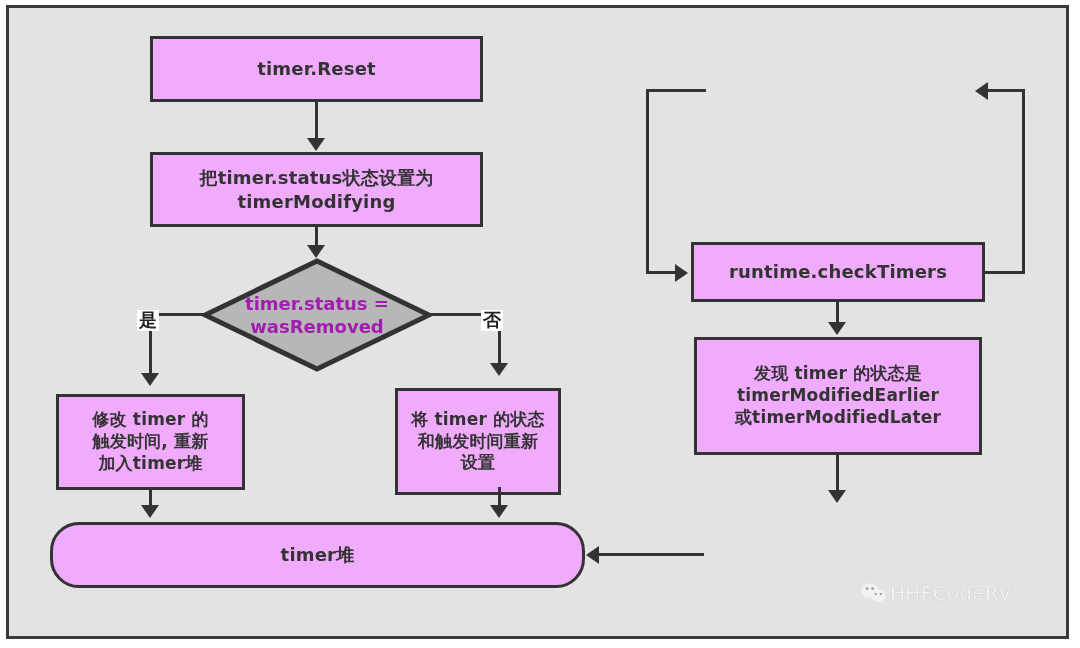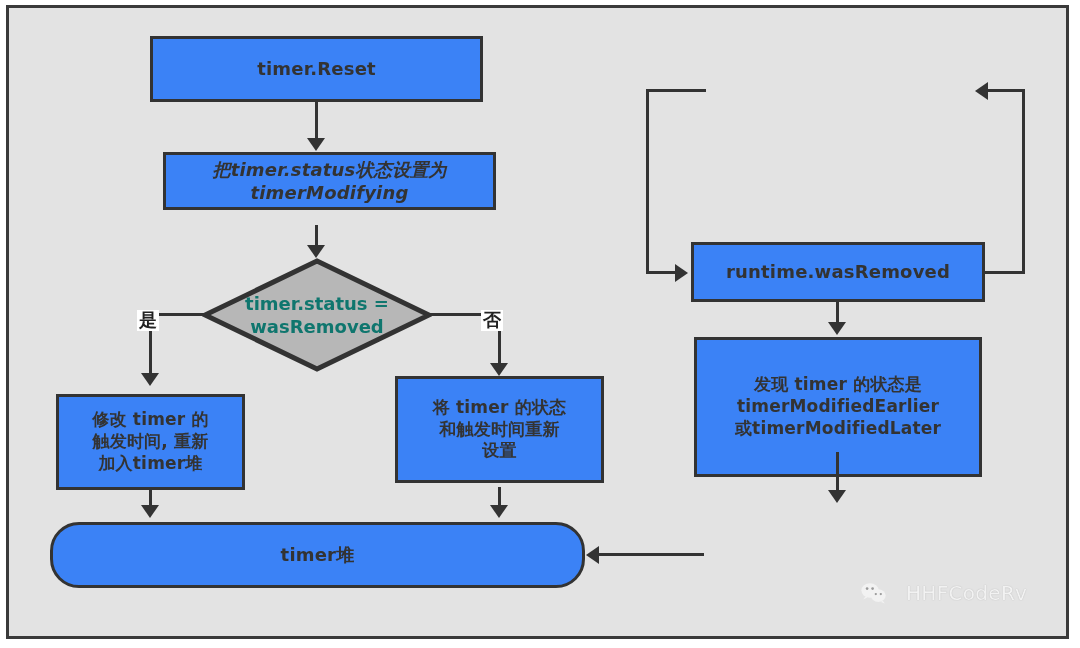--- a/index.html
+++ b/index.html
@@ -13,21 +13,21 @@
 
   .frame{
     position:absolute;left:6px;top:5px;width:1063px;height:634px;
     background:#e3e3e3;
     border:3px solid #3a3a3a;
     box-sizing:border-box;
   }
 
   .node{
     position:absolute;
-    background:#3b82f6;
+    background:#f0abfc;
     border:3px solid #333333;
     box-sizing:border-box;
     display:flex;align-items:center;justify-content:center;
     text-align:center;
     color:#333333;
     font-weight:bold;
     line-height:1.28;
     letter-spacing:0.2px;
     padding:2px 4px;
   }
@@ -37,21 +37,21 @@
   .f17{font-size:17px;}
 
   
   .diamond-wrap{position:absolute;}
   .diamond-shape{
     position:absolute;left:0;top:0;width:100%;height:100%;
   }
   .diamond-label{
     position:absolute;left:-16px;top:50%;width:calc(100% + 32px);
     transform:translateY(-50%);
-    text-align:center;color:#0f766e;font-weight:bold;font-size:18px;line-height:1.28;
+    text-align:center;color:#a21caf;font-weight:bold;font-size:18px;line-height:1.28;
     white-space:pre-line;
     pointer-events:none;
   }
 
   
   .ln{position:absolute;background:#333333;}
   .lnv{width:3px;}
   .lnh{height:3px;}
 
   .arrow{position:absolute;width:0;height:0;}
@@ -66,21 +66,21 @@
     font-size:18px;
     font-weight:bold;
     line-height:1.05;
     padding:1px 2px;
     white-space:nowrap;
   }
 
   
   .watermark{
     position:absolute;
-    display:flex;align-items:center;gap:19px;
+    display:flex;align-items:center;gap:3px;
     color:#f2f2f2;
     font-size:20px;
     font-weight:400;
     text-shadow:0 0 1px rgba(120,120,120,.55);
     pointer-events:none;
   }
   .wm-text{letter-spacing:0.3px;}
   .wm-icon{display:block;}
 </style>
 </head>
@@ -89,21 +89,21 @@
 <div id="stage">
   <div class="frame"></div>
 
   <div class="node f18" style="left:150px;top:36px;width:333px;height:66px;">
     <span class="txt">timer.Reset</span>
   </div>
 
   <div class="ln lnv" style="left:315px;top:102px;height:37px;"></div>
   <div class="arrow arr-down" style="left:307px;top:138px;"></div>
 
-  <div class="node f18" style="left:163px;top:152px;width:333px;height:58px;font-style:italic;">
+  <div class="node f18" style="left:150px;top:152px;width:333px;height:75px;">
     <span class="txt">把timer.status状态设置为
 timerModifying</span>
   </div>
 
   <div class="ln lnv" style="left:315px;top:225px;height:22px;"></div>
   <div class="arrow arr-down" style="left:307px;top:245px;"></div>
 
   <div class="diamond-wrap" style="left:202px;top:258px;width:230px;height:114px;">
     <svg class="diamond-shape" viewBox="0 0 230 114" preserveAspectRatio="none">
       <polygon points="115,3 227,57 115,111 3,57" fill="#b7b7b7" stroke="#333333" stroke-width="5"></polygon>
@@ -121,21 +121,21 @@
   <div class="ln lnv" style="left:498px;top:313px;height:52px;"></div>
   <div class="arrow arr-down" style="left:490px;top:363px;"></div>
   <div class="branch-label" style="left:481px;top:310px;">否</div>
 
   <div class="node f17" style="left:56px;top:394px;width:189px;height:96px;">
     <span class="txt">修改 timer 的
 触发时间, 重新
 加入timer堆</span>
   </div>
 
-  <div class="node f17" style="left:395px;top:376px;width:209px;height:107px;">
+  <div class="node f17" style="left:395px;top:388px;width:166px;height:107px;">
     <span class="txt">将 timer 的状态
 和触发时间重新
 设置</span>
   </div>
 
   <div class="ln lnv" style="left:149px;top:487px;height:20px;"></div>
   <div class="arrow arr-down" style="left:141px;top:505px;"></div>
 
   <div class="ln lnv" style="left:498px;top:487px;height:20px;"></div>
   <div class="arrow arr-down" style="left:490px;top:505px;"></div>
@@ -149,27 +149,27 @@
   <div class="ln lnv" style="left:646px;top:89px;height:183px;"></div>
   <div class="ln lnh" style="left:646px;top:271px;width:32px;"></div>
   <div class="arrow arr-right" style="left:675px;top:264px;"></div>
 
   <div class="ln lnh" style="left:985px;top:271px;width:40px;"></div>
   <div class="ln lnv" style="left:1022px;top:89px;height:185px;"></div>
   <div class="ln lnh" style="left:988px;top:89px;width:37px;"></div>
   <div class="arrow arr-left" style="left:975px;top:82px;"></div>
 
   <div class="node f18" style="left:691px;top:242px;width:294px;height:60px;">
-    <span class="txt">runtime.wasRemoved</span>
+    <span class="txt">runtime.checkTimers</span>
   </div>
 
   <div class="ln lnv" style="left:836px;top:302px;height:22px;"></div>
   <div class="arrow arr-down" style="left:828px;top:322px;"></div>
 
-  <div class="node f17" style="left:694px;top:337px;width:288px;height:140px;">
+  <div class="node f17" style="left:694px;top:337px;width:288px;height:118px;">
     <span class="txt">发现 timer 的状态是
 timerModifiedEarlier
 或timerModifiedLater</span>
   </div>
 
   <div class="ln lnv" style="left:836px;top:452px;height:40px;"></div>
   <div class="arrow arr-down" style="left:828px;top:490px;"></div>
 
 
   <div class="ln lnh" style="left:598px;top:553px;width:106px;"></div>

